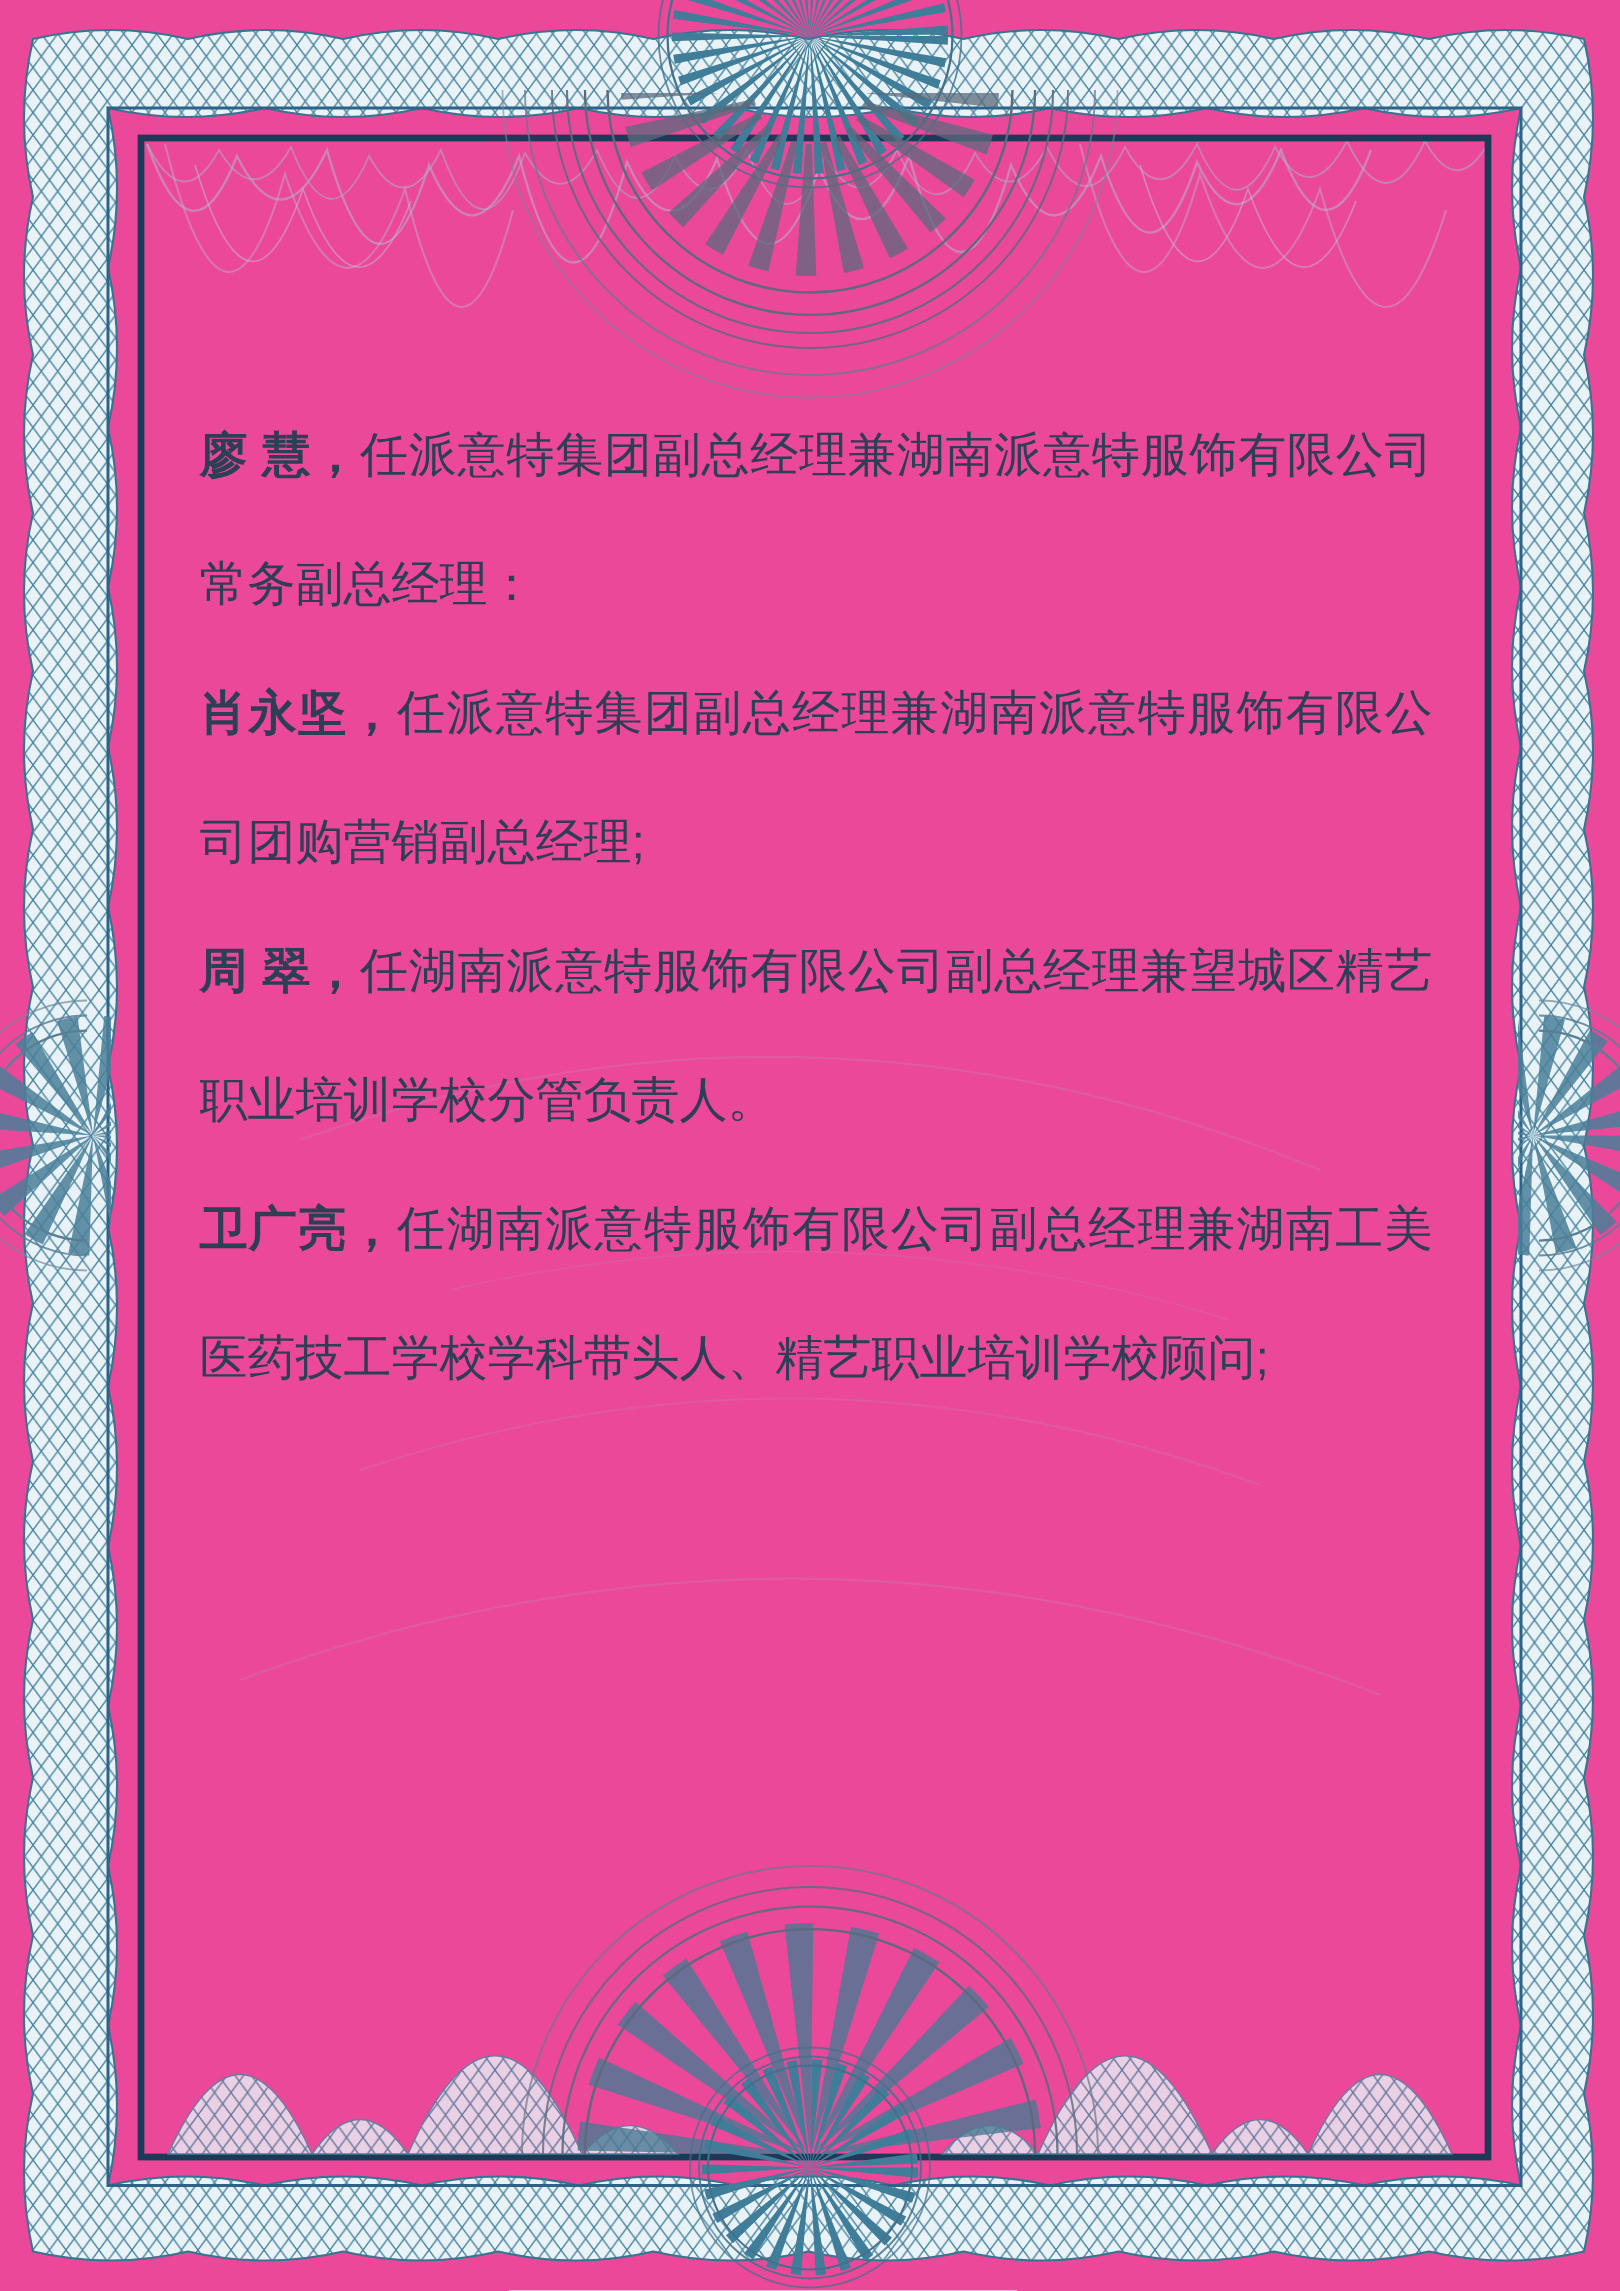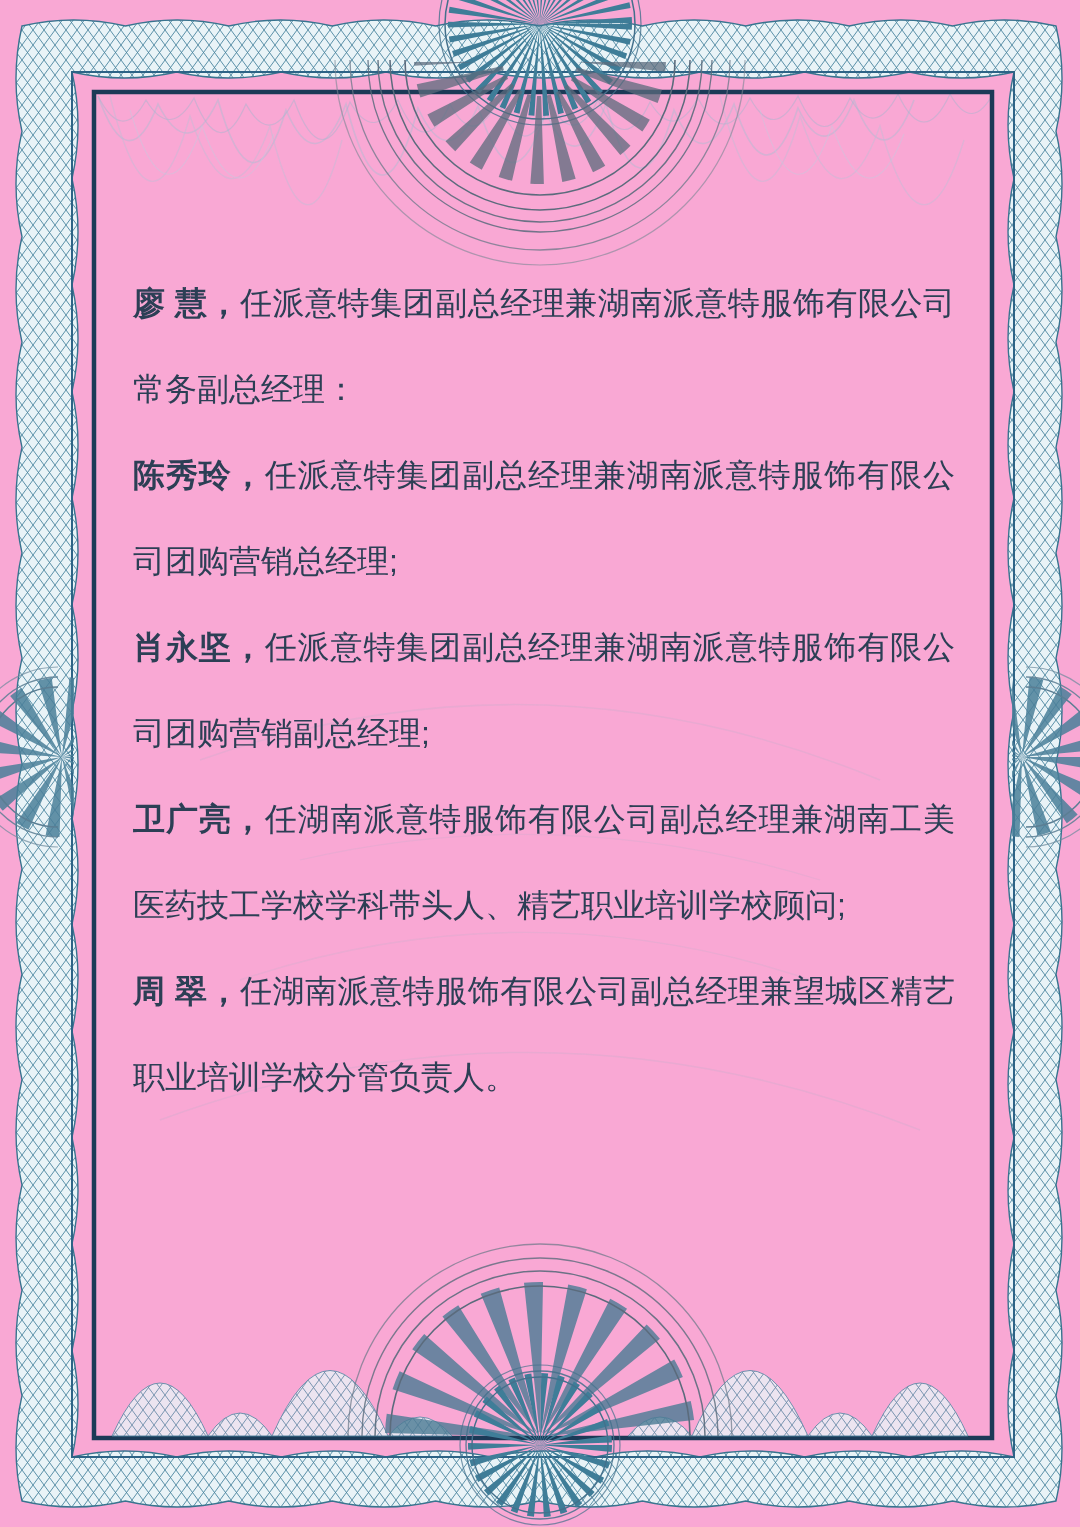--- a/index.html
+++ b/index.html
@@ -9,21 +9,21 @@
     --border-navy:#1c3a57;
     --text-navy:#2c3f55;
     --medallion-slate:#5b6b7c;
     --medallion-teal:#3f7d98;
     --lace:#b2bcd4;
   }
   html,body{margin:0;padding:0;background:#ffffff;}
   .page{
     position:relative;
     width:1080px;height:1527px;
-    background:#f9a8d4;
+    background:#ec4899;
     overflow:hidden;
     font-family:"Liberation Sans", sans-serif;
   }
   .deco{position:absolute;left:0;top:0;width:1080px;height:1527px;display:block;}
   .text-block{
     position:absolute;
     left:133px;top:260px;
     width:822px;
     font-size:32px;
     line-height:86px;
@@ -142,19 +142,18 @@
       <path d="M348,1436 A192,192 0 0 1 732,1436" stroke="#6b7888" stroke-width="1.3" opacity="0.7"></path>
       <circle cx="540" cy="1445" r="36" stroke="#3f7d98" stroke-width="72" stroke-dasharray="3.5 5"></circle>
       <circle cx="540" cy="1445" r="68" stroke="#44708c" stroke-width="1.4"></circle>
       <circle cx="540" cy="1445" r="74" stroke="#44708c" stroke-width="1.3" opacity="0.85"></circle>
       <circle cx="540" cy="1445" r="80" stroke="#44708c" stroke-width="1.2" opacity="0.7"></circle>
     </g>
   </svg>
 
   <div class="text-block">
     <p class="entry"><span class="name">廖 慧</span><span class="name">，</span><span class="desc">任派意特集团副总经理兼湖南派意特服饰有限公司常务副总经理：</span></p>
-    <p class="entry"><span class="name">陈秀玲</span><span class="name">，</span><span class="desc">任派意特集团副总经理兼湖南派意特服饰有限公司团购营销总经理;</span></p>
     <p class="entry"><span class="name">肖永坚</span><span class="name">，</span><span class="desc">任派意特集团副总经理兼湖南派意特服饰有限公司团购营销副总经理;</span></p>
+    <p class="entry"><span class="name">周 翠</span><span class="name">，</span><span class="desc">任湖南派意特服饰有限公司副总经理兼望城区精艺职业培训学校分管负责人。</span></p>
     <p class="entry"><span class="name">卫广亮</span><span class="name">，</span><span class="desc">任湖南派意特服饰有限公司副总经理兼湖南工美医药技工学校学科带头人、精艺职业培训学校顾问;</span></p>
-    <p class="entry"><span class="name">周 翠</span><span class="name">，</span><span class="desc">任湖南派意特服饰有限公司副总经理兼望城区精艺职业培训学校分管负责人。</span></p>
   </div>
 
 </div>
 
 </body></html>

